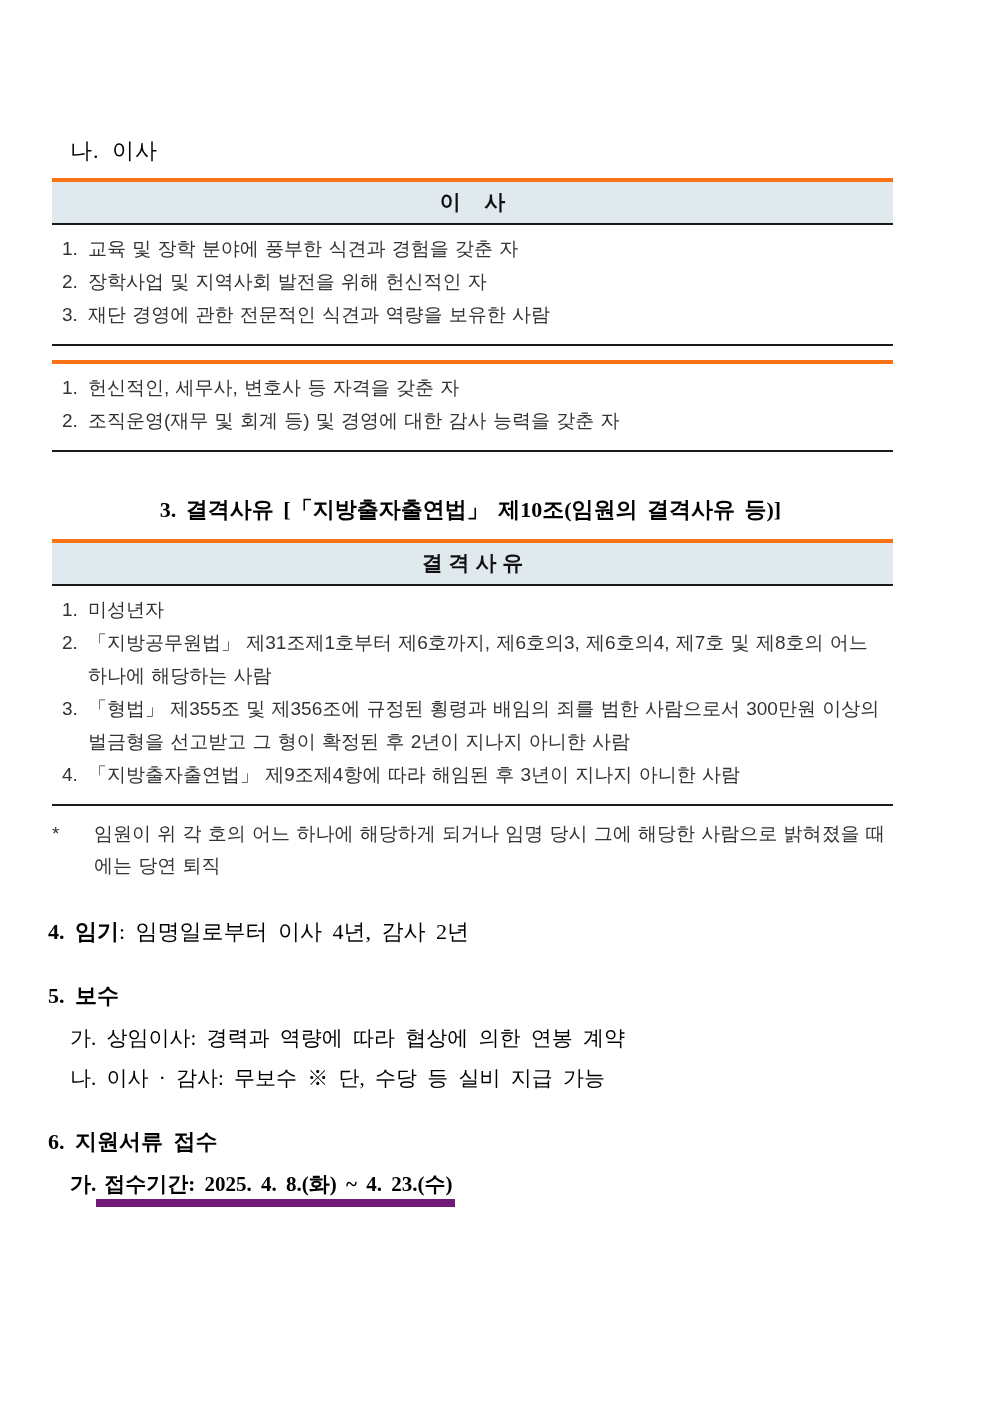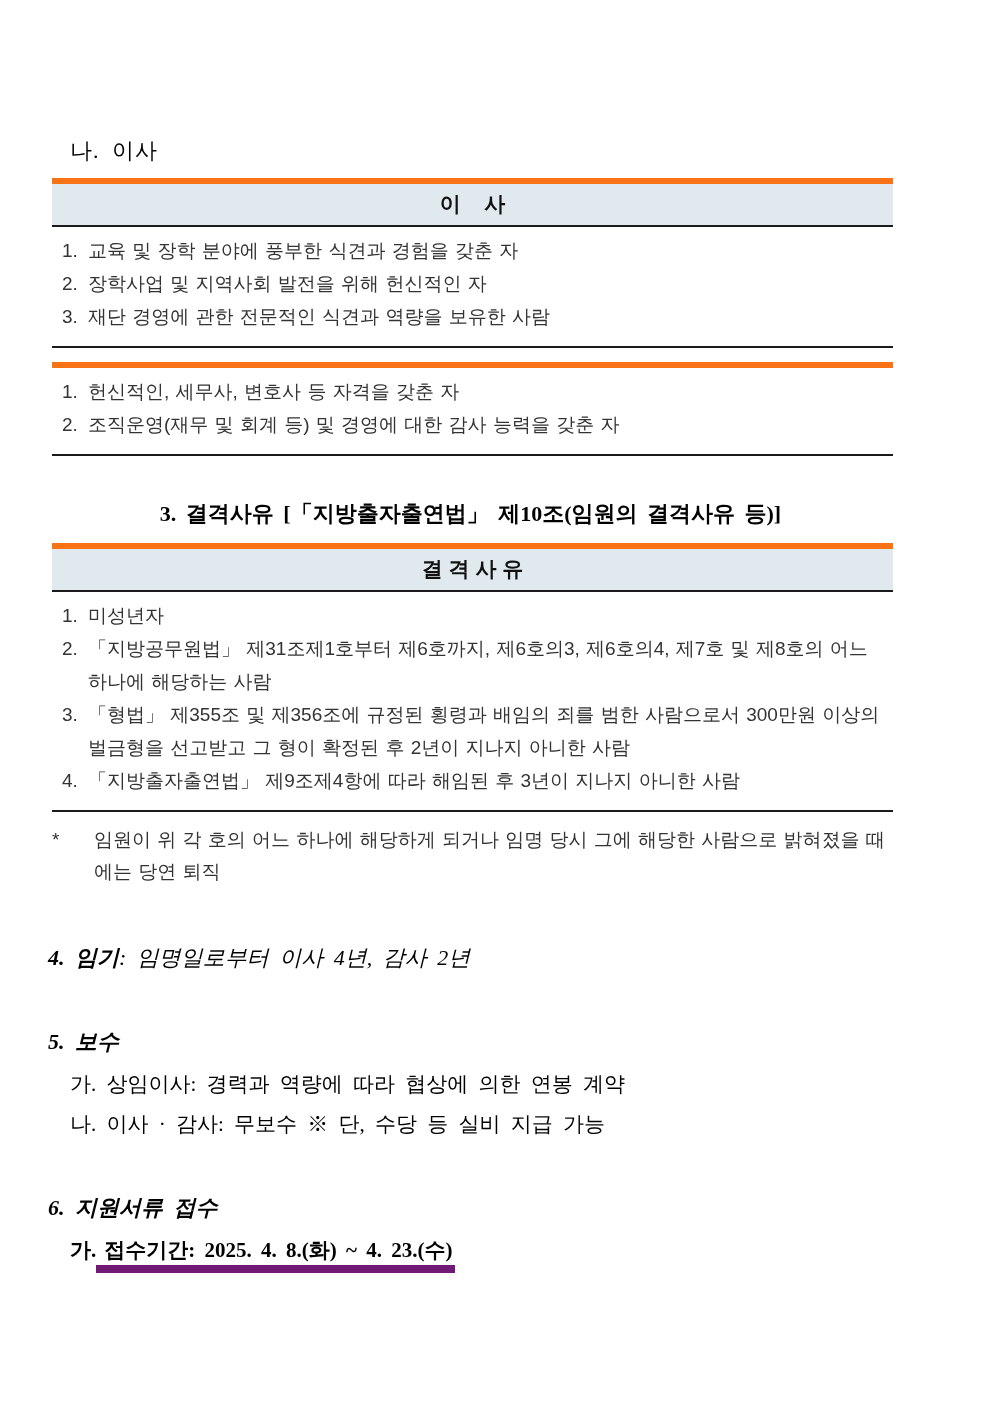--- a/index.html
+++ b/index.html
@@ -21,21 +21,21 @@
     font-size: 22px;
     line-height: 26px;
     word-spacing: 6px;
     letter-spacing: 1px;
   }
   .gap-top { margin-top: 22px; }
   
   .tbl {
     margin-top: 14px;
     margin-left: 4px;
-    border-top: 6px solid #f97316;
+    border-top: 4px solid #f97316;
     border-bottom: 2px solid #1a1a1a;
   }
   .tbl-head {
     background: #dfe9ee;
     border-bottom: 2px solid #1a1a1a;
     text-align: center;
     font-family: "Liberation Sans", sans-serif;
     font-weight: bold;
     font-size: 21px;
     line-height: 24px;
@@ -67,25 +67,24 @@
     margin: 12px 0 0 4px;
     font-family: "Liberation Sans", sans-serif;
     font-size: 19px;
     color: #333333;
     line-height: 32px;
   }
   .fmark { flex: 0 0 22px; }
   .ftext { flex: 1; word-spacing: 1px; margin-left: 20px; }
   
   .sec {
-    margin-top: 56px;
+    margin-top: 36px;
     font-size: 22px;
     line-height: 28px;
     word-spacing: 5px;
-    font-style: italic;
   }
   .bold { font-weight: bold; }
   .subitem {
     margin: 14px 0 0 22px;
     font-size: 21px;
     line-height: 28px;
     word-spacing: 5px;
   }
   .app-line {
     margin: 14px 0 0 22px;

